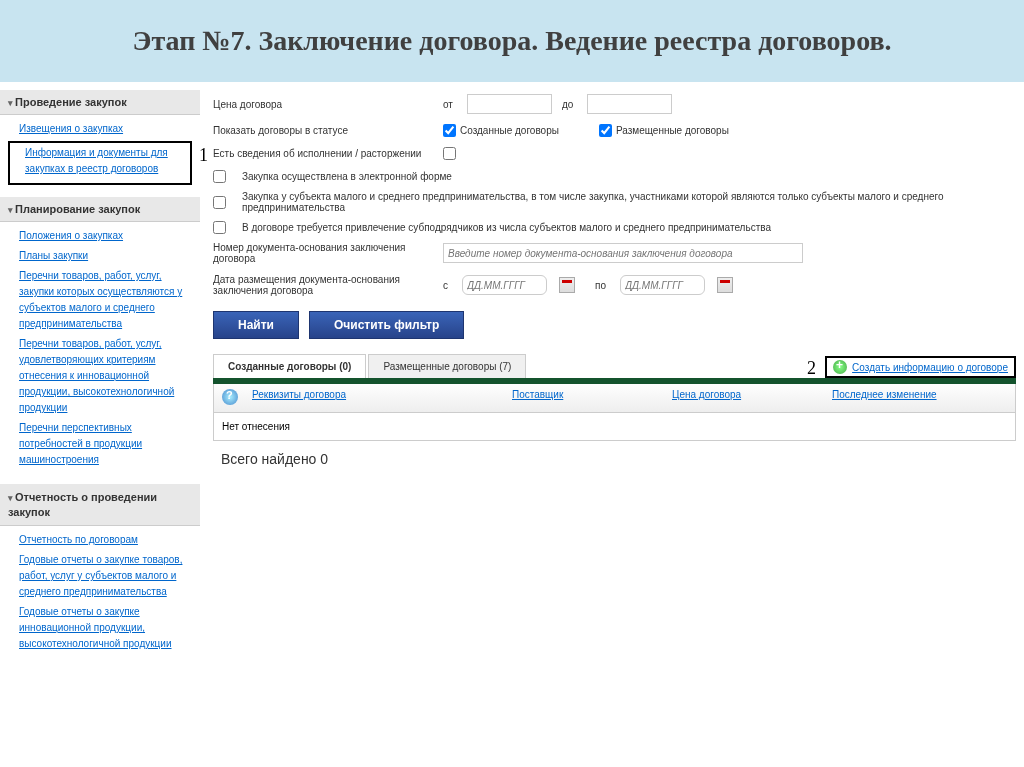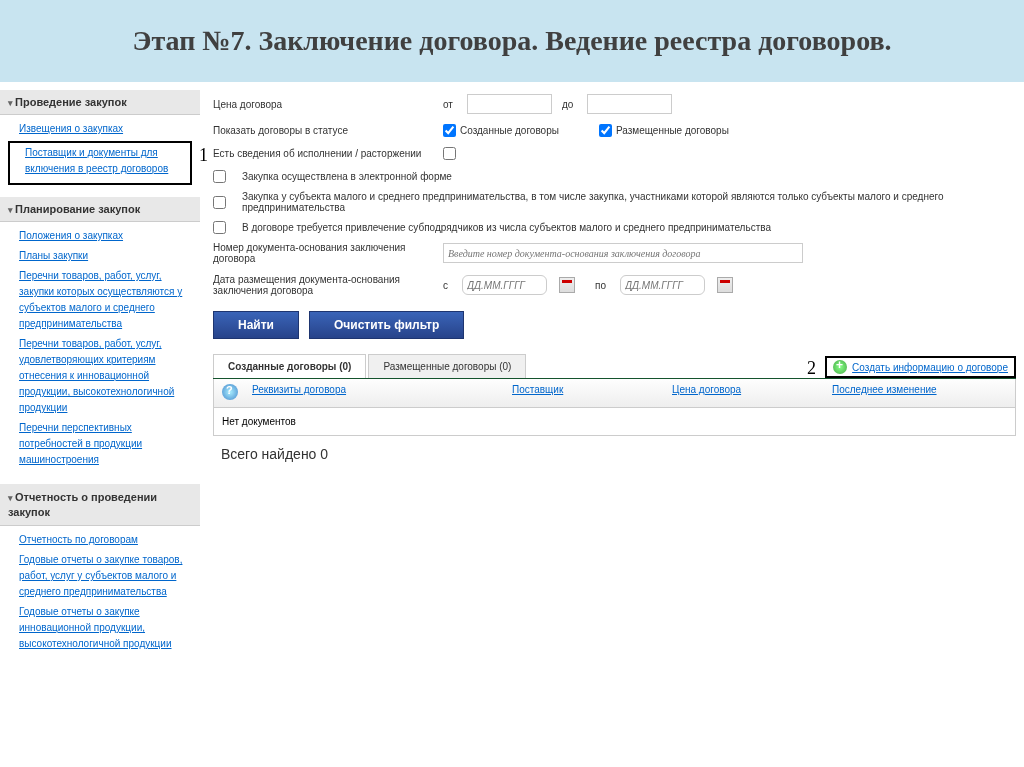--- a/index.html
+++ b/index.html
@@ -14,30 +14,30 @@
   .sb-links a { display: block; color: #06c; text-decoration: underline; font-size: 10px; line-height: 1.6; margin-bottom: 4px; margin-left: 11px; }
   .sb-highlight { border: 2px solid #000; padding: 2px 4px; position: relative; }
   .marker-1 { position: absolute; right: -18px; top: 2px; font-family: "Times New Roman", serif; font-size: 18px; color: #000; }
   .main { flex: 1; padding: 4px 8px; }
   .filter-row { display: flex; align-items: center; margin-bottom: 10px; font-size: 10px; color: #333; }
   .filter-label { width: 230px; flex-shrink: 0; }
   .filter-controls { flex: 1; display: flex; align-items: center; gap: 10px; }
   .range-label { font-size: 10px; color: #333; margin-right: 4px; }
   input[type="text"] { border: 1px solid #ccc; padding: 2px 4px; font-size: 10px; height: 20px; }
   input.small { width: 85px; }
-  input.wide { width: 360px; font-family: Liberation Serif, serif; }
+  input.wide { width: 360px; }
   input.date { width: 85px; font-style: italic; color: #999; border-radius: 6px; }
   .cb-row { display: flex; align-items: center; gap: 16px; margin-bottom: 8px; font-size: 10px; color: #333; }
   .cb-row input[type="checkbox"] { width: 13px; height: 13px; }
   .cb-inline { display: inline-flex; align-items: center; gap: 4px; margin-right: 30px; }
   .cal-icon { display: inline-block; width: 16px; height: 16px; background: linear-gradient(#eee,#ddd); border: 1px solid #aaa; margin-left: 2px; position: relative; }
   .cal-icon::before { content: ""; position: absolute; top: 2px; left: 2px; right: 2px; height: 3px; background: #c00; }
   .btn-row { display: flex; gap: 10px; margin: 15px 0; }
   .btn { background: linear-gradient(#3a64b8, #27438a); color: #fff; border: 1px solid #1e3570; padding: 6px 24px; font-size: 12px; font-weight: bold; cursor: pointer; }
-  .tabs-wrap { border-bottom: 1px solid #14532d; display: flex; align-items: flex-end; position: relative; }
+  .tabs-wrap { border-bottom: 6px solid #14532d; display: flex; align-items: flex-end; position: relative; }
   .tab { padding: 6px 14px; border: 1px solid #ccc; border-bottom: none; background: #f0f0f0; font-size: 10px; color: #333; cursor: pointer; margin-right: 2px; }
   .tab.active { background: #fff; font-weight: bold; }
   .create-link-wrap { position: absolute; right: 0; top: 2px; border: 2px solid #000; padding: 2px 6px; display: flex; align-items: center; gap: 5px; }
   .create-link { color: #06c; text-decoration: underline; font-size: 10px; }
   .plus-icon { width: 14px; height: 14px; border-radius: 50%; background: radial-gradient(#8f8, #4a4); position: relative; display: inline-block; }
   .plus-icon::before { content: "+"; position: absolute; top: -2px; left: 3px; color: #fff; font-weight: bold; font-size: 12px; }
   .marker-2 { position: absolute; left: -20px; top: 0px; font-family: "Times New Roman", serif; font-size: 18px; color: #000; }
   .table-head { background: linear-gradient(#fefefe,#eee); border: 1px solid #ccc; border-top: none; display: flex; padding: 5px 8px; font-size: 10px; color: #06c; text-decoration: underline; }
   .th-info { width: 30px; }
   .th-rekv { width: 260px; }
@@ -56,21 +56,21 @@
   <h1>Этап №7. Заключение договора. Ведение реестра договоров.</h1>
 </div>
 
 <div class="content-wrap">
 
   <div class="sidebar">
     <div class="sb-section">Проведение закупок</div>
     <div class="sb-links">
       <a>Извещения о закупках</a>
       <div class="sb-highlight">
-        <a>Поставщик и документы для включения в реестр договоров</a>
+        <a>Информация и документы для закупках в реестр договоров</a>
         <span class="marker-1">1</span>
       </div>
     </div>
 
     <div class="sb-section">Планирование закупок</div>
     <div class="sb-links">
       <a>Положения о закупках</a>
       <a>Планы закупки</a>
       <a>Перечни товаров, работ, услуг, закупки которых осуществляются у субъектов малого и среднего предпринимательства</a>
       <a>Перечни товаров, работ, услуг, удовлетворяющих критериям отнесения к инновационной продукции, высокотехнологичной продукции</a>
@@ -150,31 +150,31 @@
       </div>
     </div>
 
     <div class="btn-row">
       <button class="btn">Найти</button>
       <button class="btn">Очистить фильтр</button>
     </div>
 
     <div class="tabs-wrap">
       <div class="tab active">Созданные договоры (0)</div>
-      <div class="tab">Размещенные договоры (0)</div>
+      <div class="tab">Размещенные договоры (7)</div>
       <div class="create-link-wrap">
         <span class="marker-2">2</span>
         <span class="plus-icon"></span>
         <a class="create-link">Создать информацию о договоре</a>
       </div>
     </div>
 
     <div class="table-head">
       <div class="th-info"><span class="info-icon"></span></div>
       <div class="th-rekv">Реквизиты договора</div>
       <div class="th-post">Поставщик</div>
       <div class="th-price">Цена договора</div>
       <div class="th-last">Последнее изменение</div>
     </div>
-    <div class="table-empty">Нет документов</div>
+    <div class="table-empty">Нет отнесения</div>
     <div class="table-footer">Всего найдено 0</div>
   </div>
 </div>
 
 </body></html>

